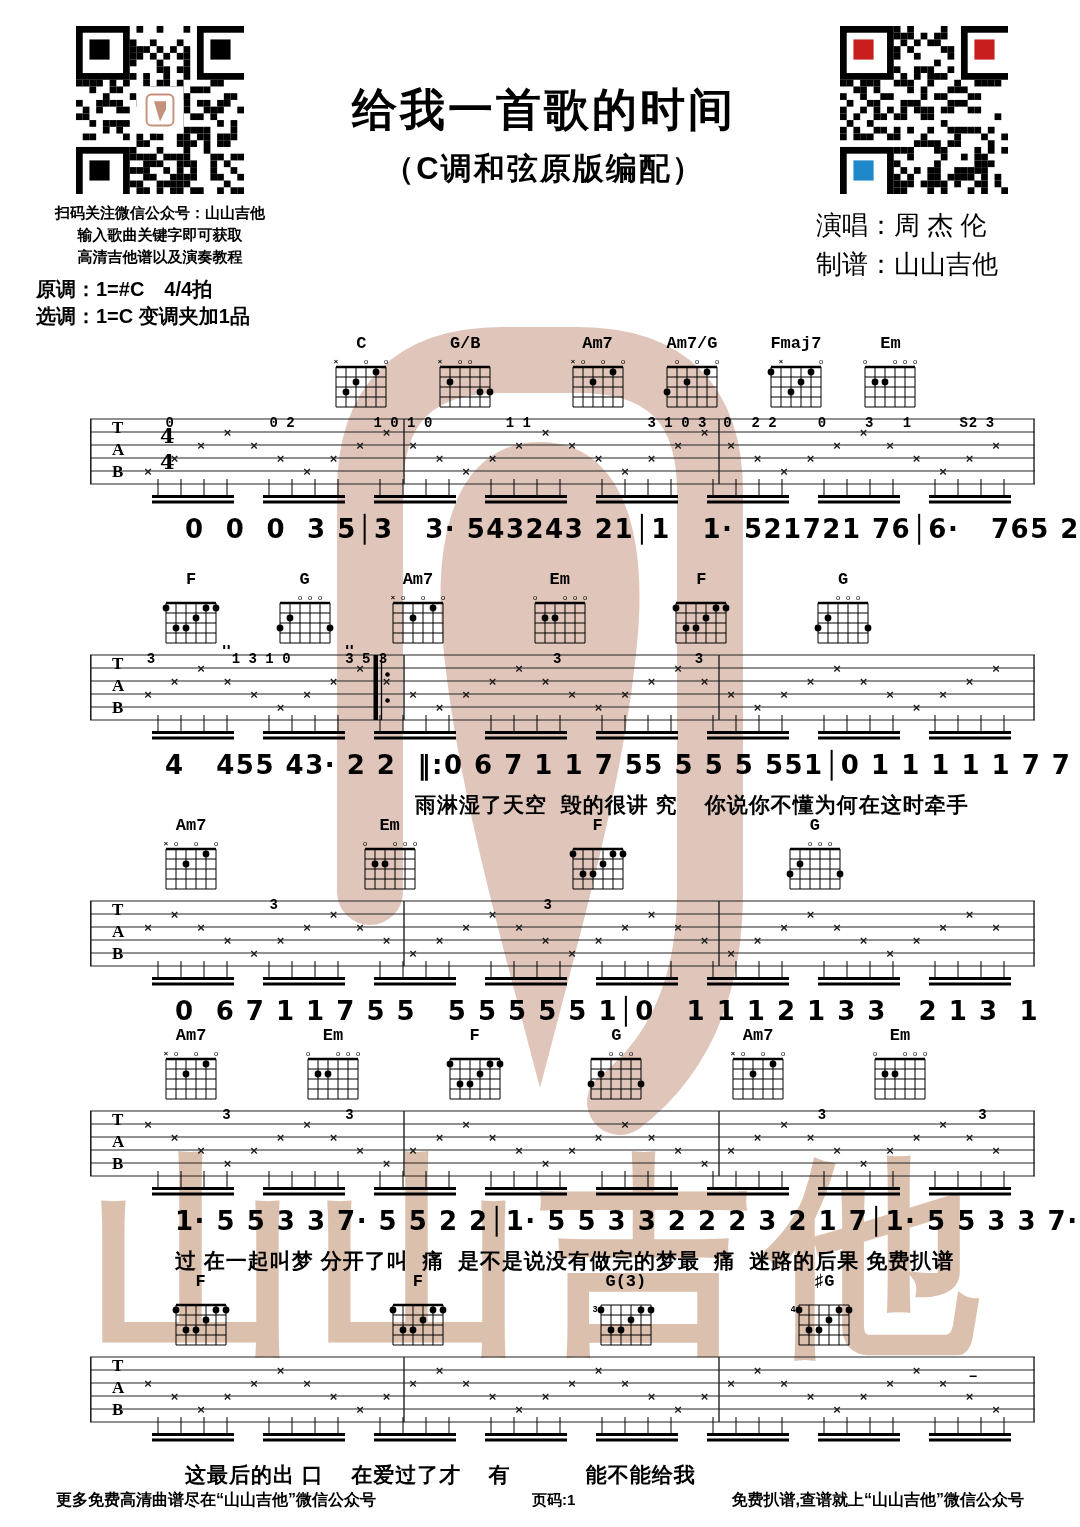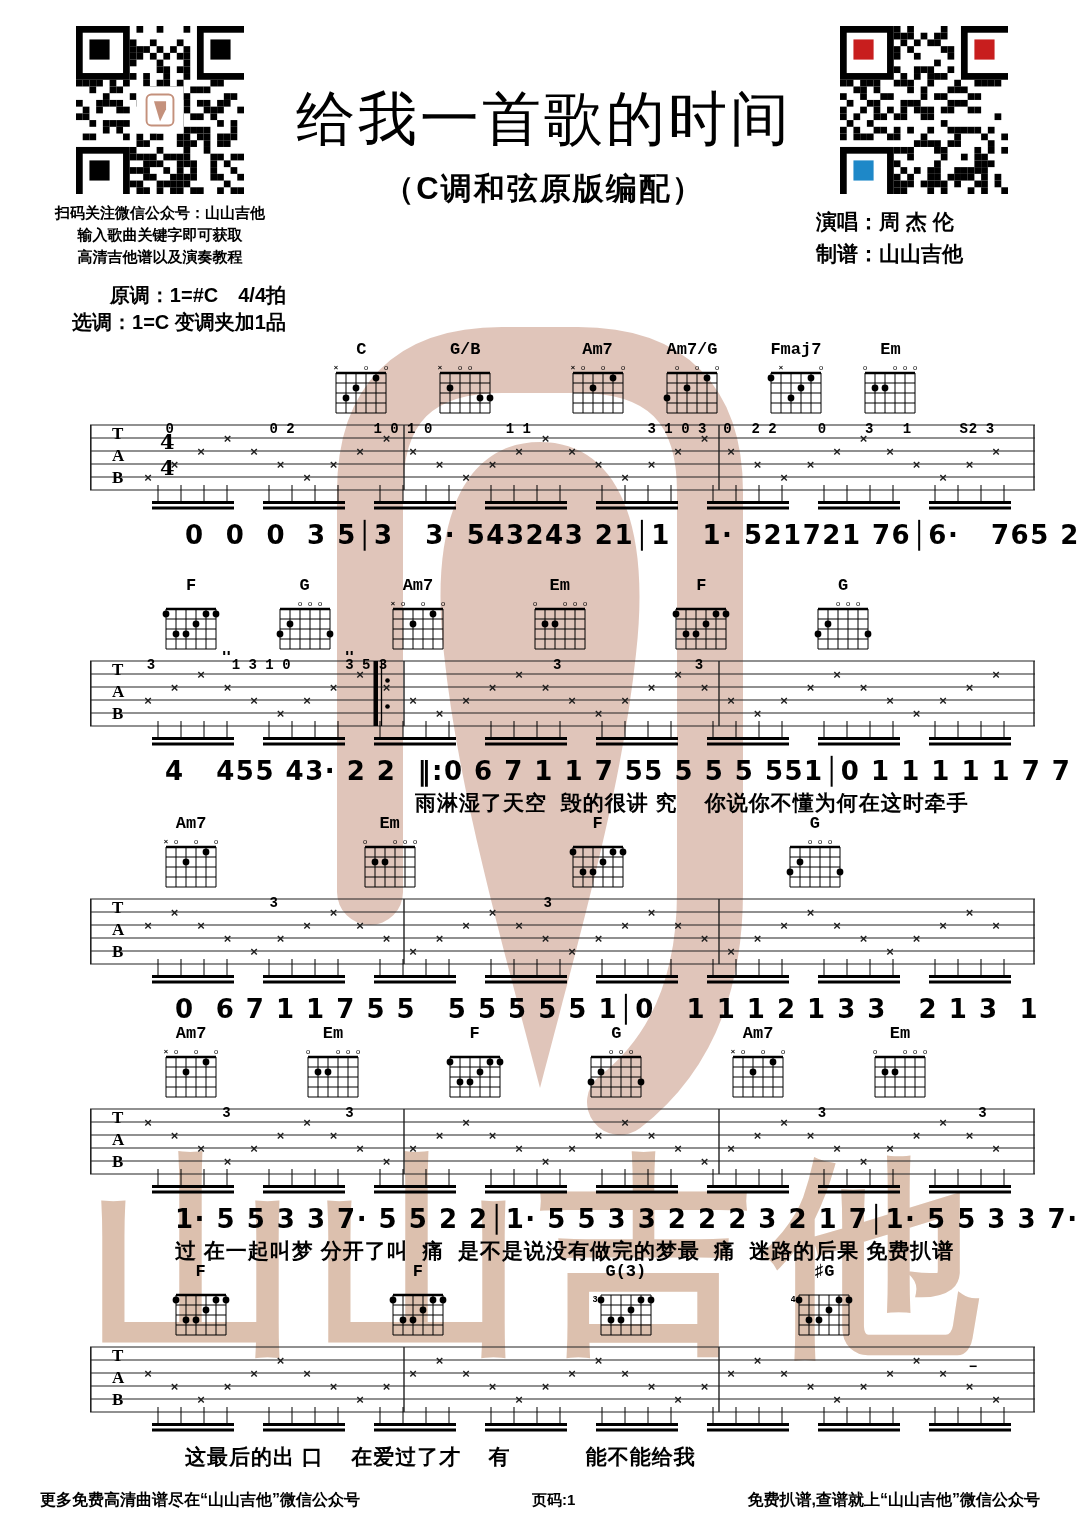--- a/index.html
+++ b/index.html
@@ -16,41 +16,41 @@
     color:#dcc0ae; letter-spacing:14px; white-space:nowrap;
   }
   .content { position:relative; z-index:1; }
   
   .header { display:flex; align-items:flex-start; padding:22px 34px 0 34px; }
   .h-left { width:252px; flex:none; text-align:center; }
   .h-right { width:244px; flex:none; text-align:center; }
   .h-center { flex:1; text-align:center; padding-top:58px; }
   .qr { width:168px; height:168px; margin:4px auto 8px auto; display:block; }
   .qr-cap { font-size:15px; font-weight:bold; line-height:1.45; }
-  .key-block { text-align:right; font-size:20px; font-weight:bold; line-height:1.32; margin-top:15px; padding-left:2px; white-space:nowrap;}
-  .credit-block { text-align:left; font-size:21px; font-weight:bold; line-height:1.5; margin-top:12px; padding-left:14px; white-space:nowrap;}
-  .title { font-size:59px; font-weight:400; letter-spacing:3px; white-space:nowrap;text-align:center; }
+  .key-block { text-align:left; font-size:20px; font-weight:bold; line-height:1.32; margin-top:9px; padding-left:2px; white-space:nowrap;}
+  .credit-block { text-align:left; font-size:26px; font-weight:normal; line-height:1.5; margin-top:12px; padding-left:14px; white-space:nowrap;}
+  .title { font-size:45px; font-weight:700; letter-spacing:3px; white-space:nowrap;text-align:center; }
   .subtitle { font-size:31px; font-weight:900; letter-spacing:2px; margin-top:8px; white-space:nowrap; }
   
   #score { padding:6px 45px 0 90px; }
   .system { position:relative; }
   .chord-row { position:relative; height:74px; }
   .chord { position:absolute; top:0; width:70px; text-align:center; }
   .chord-name { font-size:17px; font-weight:bold; font-family:"Liberation Mono", monospace; line-height:1; }
   .staff-wrap { position:relative; }
   .melody {
     font-size:26px; font-weight:bold; white-space:pre; letter-spacing:1.5px;
     font-family:"DejaVu Sans", sans-serif; line-height:1.15; margin-top:2px;
   }
-  .lyrics { font-size:21px; font-weight:bold; white-space:pre; letter-spacing:1px; line-height:1.2; margin-top:3px; }
+  .lyrics { font-size:21px; font-weight:bold; white-space:pre; letter-spacing:1px; line-height:1.2; margin-top:11px; }
   
   .footer {
     position:absolute; left:0; right:0; bottom:16px; z-index:1;
     display:flex; justify-content:space-between; align-items:baseline;
-    padding:0 40px; font-weight:bold; font-size:16px; white-space:nowrap;
+    padding:0 56px; font-weight:bold; font-size:16px; white-space:nowrap;
   }
   .footer-center { font-size:15px; }
 </style>
 </head>
 <body>
 
 <div class="sheet">
 
   <svg class="wm-logo" width="620" height="880" viewBox="0 0 620 880">
     <path d="M140 600 V200 Q140 68 272 68 H348 Q480 68 480 200 V600 Q480 740 390 810" fill="none" stroke="#c4917c" stroke-width="66" stroke-linecap="round"></path>

